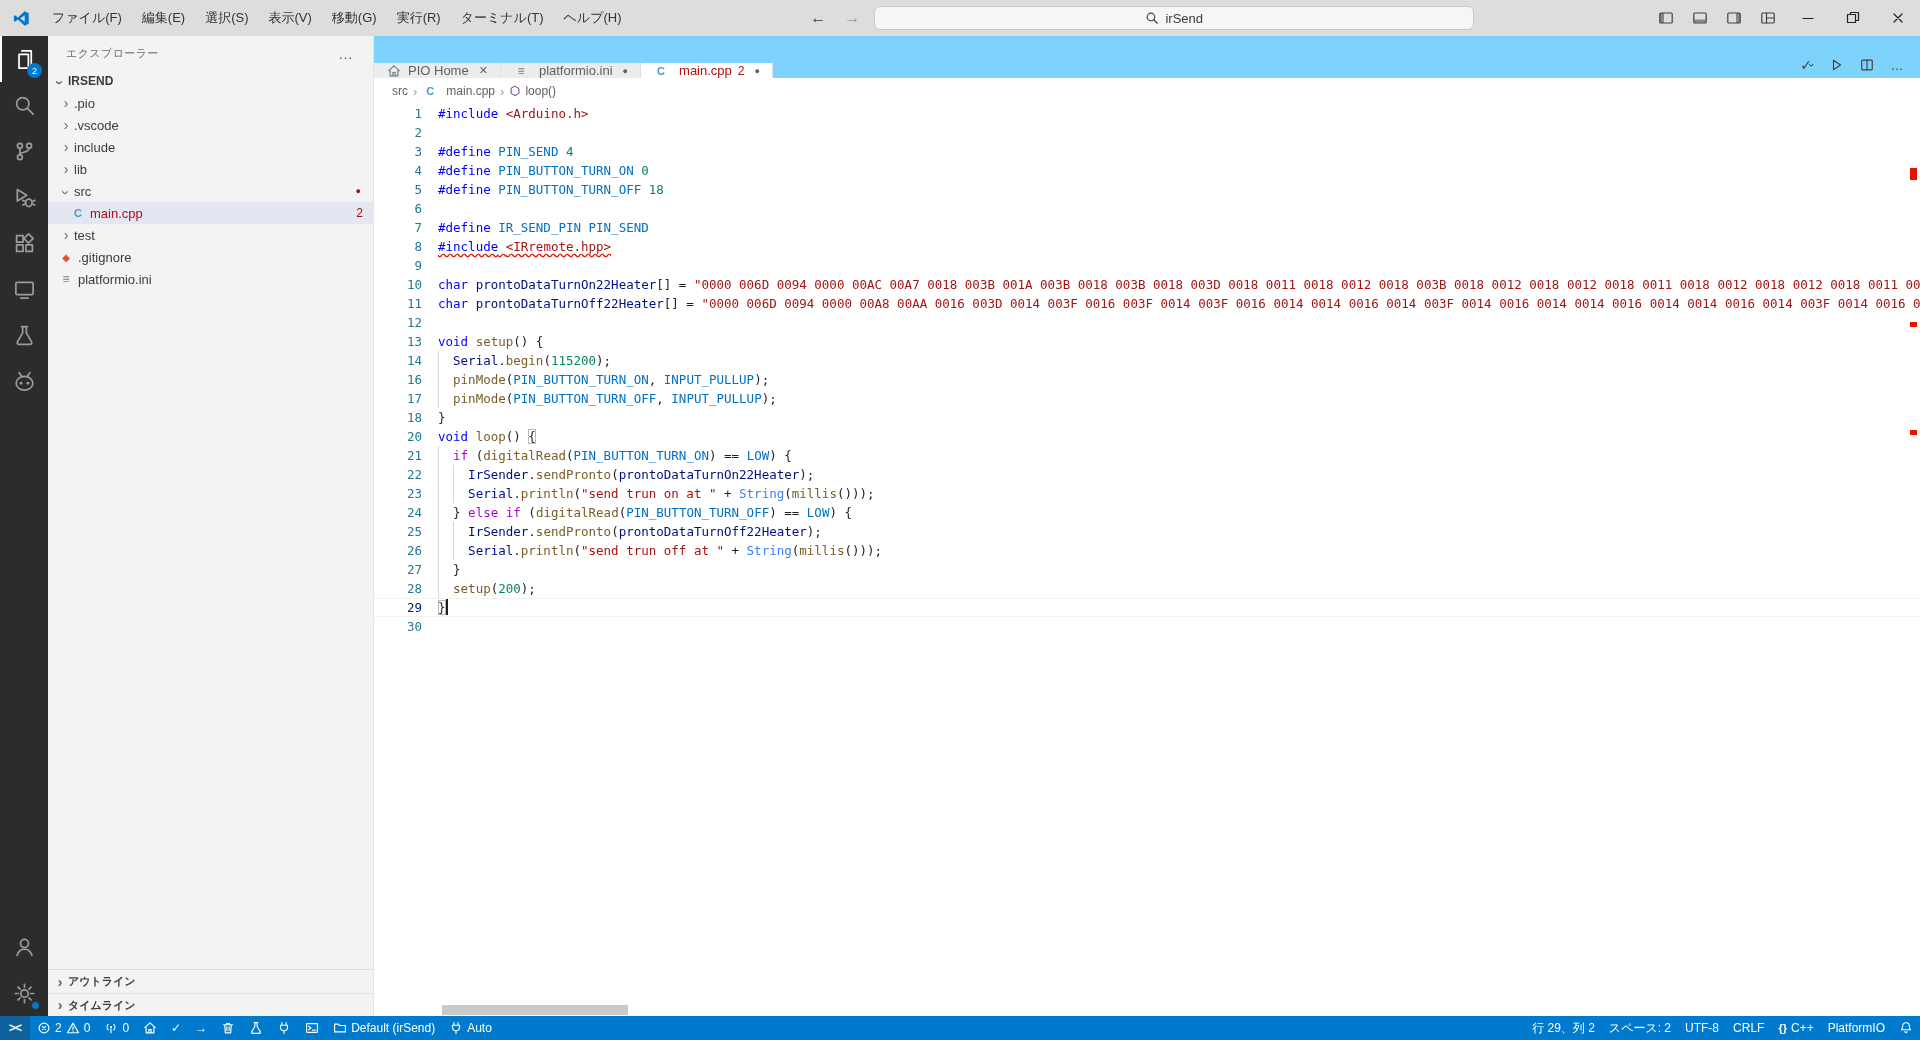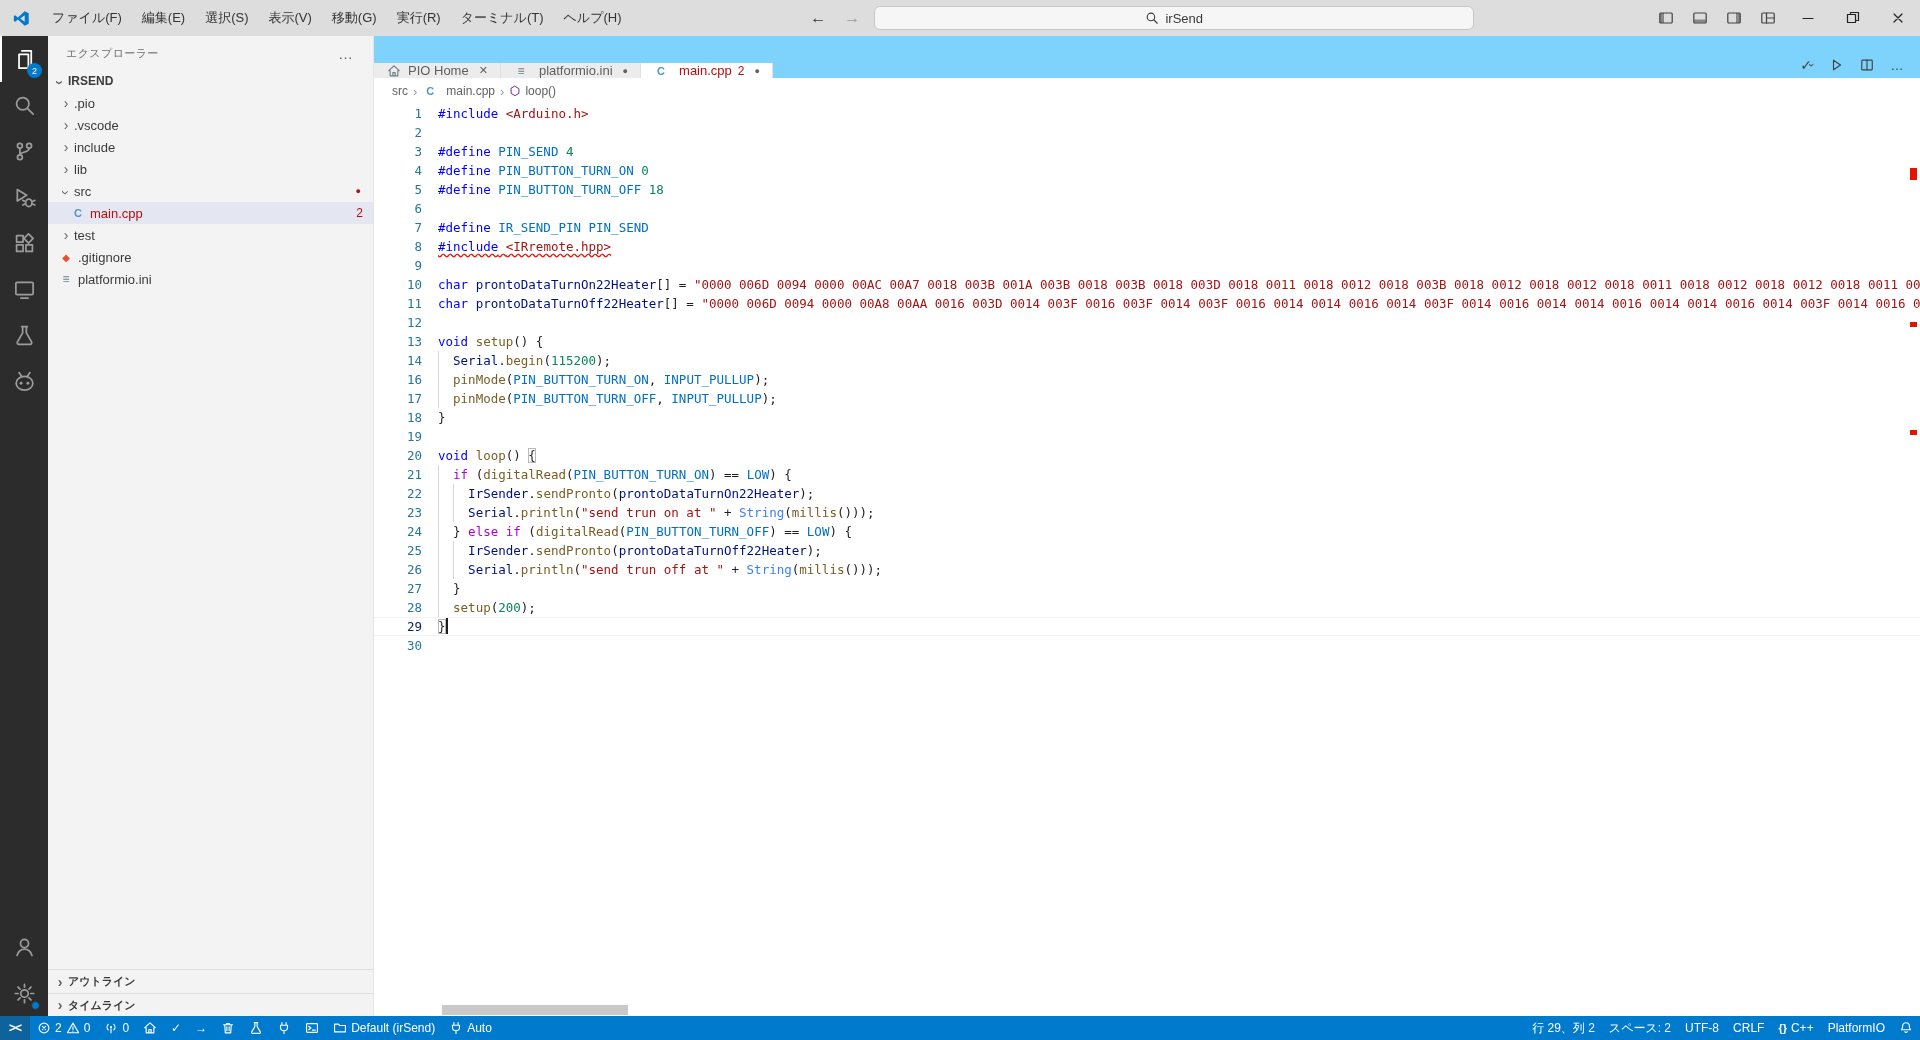--- a/index.html
+++ b/index.html
@@ -399,21 +399,20 @@
           <div class="cline"><span class="ln">8</span><span class="ltxt"><span class="tk-blue tk-sq">#include</span><span class="tk-pl tk-sq"> </span><span class="tk-str tk-sq">&lt;IRremote.hpp&gt;</span></span></div>
           <div class="cline"><span class="ln">9</span><span class="ltxt"></span></div>
           <div class="cline"><span class="ln">10</span><span class="ltxt"><span class="tk-blue">char</span><span class="tk-pl"> </span><span class="tk-var">prontoDataTurnOn22Heater</span><span class="tk-pl">[] = </span><span class="tk-str">"0000 006D 0094 0000 00AC 00A7 0018 003B 001A 003B 0018 003B 0018 003D 0018 0011 0018 0012 0018 003B 0018 0012 0018 0012 0018 0011 0018 0012 0018 0012 0018 0011 0018 0012 0018 0012 0018 003B 0018 003B 0018 0012 0018 0011 0018 0012 0018 0012 0018 0012 0018 003B 0018 0012 0018 0012 0018 003B 0018 0011 0018 003B 0018 003B 0018 0012 0018 003B 0018 06FB"</span></span></div>
           <div class="cline"><span class="ln">11</span><span class="ltxt"><span class="tk-blue">char</span><span class="tk-pl"> </span><span class="tk-var">prontoDataTurnOff22Heater</span><span class="tk-pl">[] = </span><span class="tk-str">"0000 006D 0094 0000 00A8 00AA 0016 003D 0014 003F 0016 003F 0014 003F 0016 0014 0014 0016 0014 003F 0014 0016 0014 0014 0016 0014 0014 0016 0014 003F 0014 0016 0014 0014 0016 0014 0014 0016 0014 0014 0016 003F 0014 003F 0016 0014 0014 003F 0016 0014 0014 0016 0014 0016 0014 003F 0014 003F 0016 003F 0014 0016 0014 003F 0014 06FB"</span></span></div>
           <div class="cline"><span class="ln">12</span><span class="ltxt"></span></div>
           <div class="cline"><span class="ln">13</span><span class="ltxt"><span class="tk-blue">void</span><span class="tk-pl"> </span><span class="tk-fn">setup</span><span class="tk-pl">() {</span></span></div>
           <div class="cline"><span class="ln">14</span><span class="ltxt"><span class="guide" style="left: 0ch;"></span><span class="tk-pl">  </span><span class="tk-var">Serial</span><span class="tk-pl">.</span><span class="tk-fn">begin</span><span class="tk-pl">(</span><span class="tk-num">115200</span><span class="tk-pl">);</span></span></div>
           <div class="cline"><span class="ln">16</span><span class="ltxt"><span class="guide" style="left: 0ch;"></span><span class="tk-pl">  </span><span class="tk-fn">pinMode</span><span class="tk-pl">(</span><span class="tk-const">PIN_BUTTON_TURN_ON</span><span class="tk-pl">, </span><span class="tk-const">INPUT_PULLUP</span><span class="tk-pl">);</span></span></div>
           <div class="cline"><span class="ln">17</span><span class="ltxt"><span class="guide" style="left: 0ch;"></span><span class="tk-pl">  </span><span class="tk-fn">pinMode</span><span class="tk-pl">(</span><span class="tk-const">PIN_BUTTON_TURN_OFF</span><span class="tk-pl">, </span><span class="tk-const">INPUT_PULLUP</span><span class="tk-pl">);</span></span></div>
           <div class="cline"><span class="ln">18</span><span class="ltxt"><span class="tk-pl">}</span></span></div>
-          <div class="cline"><span class="ln">19</span><span class="ltxt"></span></div>
           <div class="cline"><span class="ln">20</span><span class="ltxt"><span class="tk-blue">void</span><span class="tk-pl"> </span><span class="tk-fn">loop</span><span class="tk-pl">() </span><span class="tk-pl tk-bm">{</span></span></div>
           <div class="cline"><span class="ln">21</span><span class="ltxt"><span class="guide" style="left: 0ch;"></span><span class="tk-pl">  </span><span class="tk-kw">if</span><span class="tk-pl"> (</span><span class="tk-fn">digitalRead</span><span class="tk-pl">(</span><span class="tk-const">PIN_BUTTON_TURN_ON</span><span class="tk-pl">) == </span><span class="tk-const">LOW</span><span class="tk-pl">) {</span></span></div>
           <div class="cline"><span class="ln">22</span><span class="ltxt"><span class="guide" style="left: 0ch;"></span><span class="guide" style="left: 2ch;"></span><span class="tk-pl">    </span><span class="tk-var">IrSender</span><span class="tk-pl">.</span><span class="tk-fn">sendPronto</span><span class="tk-pl">(</span><span class="tk-var">prontoDataTurnOn22Heater</span><span class="tk-pl">);</span></span></div>
           <div class="cline"><span class="ln">23</span><span class="ltxt"><span class="guide" style="left: 0ch;"></span><span class="guide" style="left: 2ch;"></span><span class="tk-pl">    </span><span class="tk-var">Serial</span><span class="tk-pl">.</span><span class="tk-fn">println</span><span class="tk-pl">(</span><span class="tk-str">"send trun on at "</span><span class="tk-pl"> + </span><span class="tk-type">String</span><span class="tk-pl">(</span><span class="tk-fn">millis</span><span class="tk-pl">()));</span></span></div>
           <div class="cline"><span class="ln">24</span><span class="ltxt"><span class="guide" style="left: 0ch;"></span><span class="tk-pl">  } </span><span class="tk-kw">else</span><span class="tk-pl"> </span><span class="tk-kw">if</span><span class="tk-pl"> (</span><span class="tk-fn">digitalRead</span><span class="tk-pl">(</span><span class="tk-const">PIN_BUTTON_TURN_OFF</span><span class="tk-pl">) == </span><span class="tk-const">LOW</span><span class="tk-pl">) {</span></span></div>
           <div class="cline"><span class="ln">25</span><span class="ltxt"><span class="guide" style="left: 0ch;"></span><span class="guide" style="left: 2ch;"></span><span class="tk-pl">    </span><span class="tk-var">IrSender</span><span class="tk-pl">.</span><span class="tk-fn">sendPronto</span><span class="tk-pl">(</span><span class="tk-var">prontoDataTurnOff22Heater</span><span class="tk-pl">);</span></span></div>
           <div class="cline"><span class="ln">26</span><span class="ltxt"><span class="guide" style="left: 0ch;"></span><span class="guide" style="left: 2ch;"></span><span class="tk-pl">    </span><span class="tk-var">Serial</span><span class="tk-pl">.</span><span class="tk-fn">println</span><span class="tk-pl">(</span><span class="tk-str">"send trun off at "</span><span class="tk-pl"> + </span><span class="tk-type">String</span><span class="tk-pl">(</span><span class="tk-fn">millis</span><span class="tk-pl">()));</span></span></div>
           <div class="cline"><span class="ln">27</span><span class="ltxt"><span class="guide" style="left: 0ch;"></span><span class="tk-pl">  }</span></span></div>
           <div class="cline"><span class="ln">28</span><span class="ltxt"><span class="guide" style="left: 0ch;"></span><span class="tk-pl">  </span><span class="tk-fn">setup</span><span class="tk-pl">(</span><span class="tk-num">200</span><span class="tk-pl">);</span></span></div>
           <div class="cline cur"><span class="ln">29</span><span class="ltxt"><span class="tk-pl tk-bm">}</span><span class="caret"></span></span></div>

